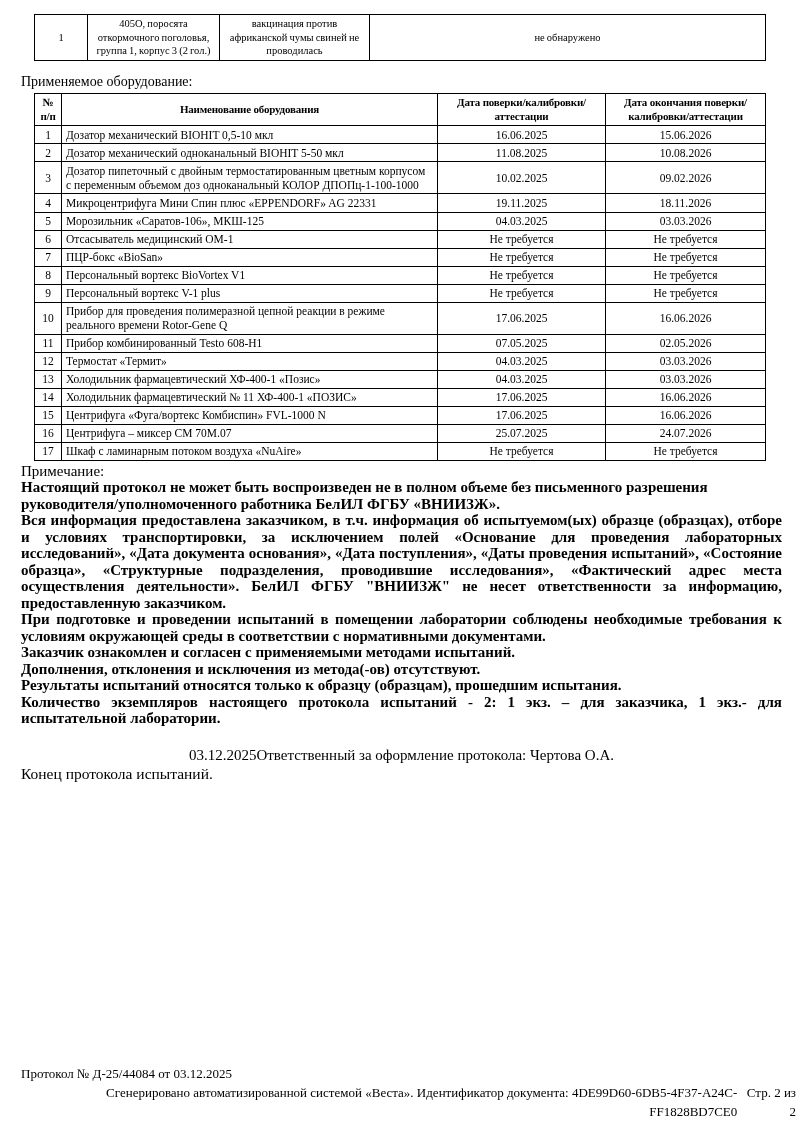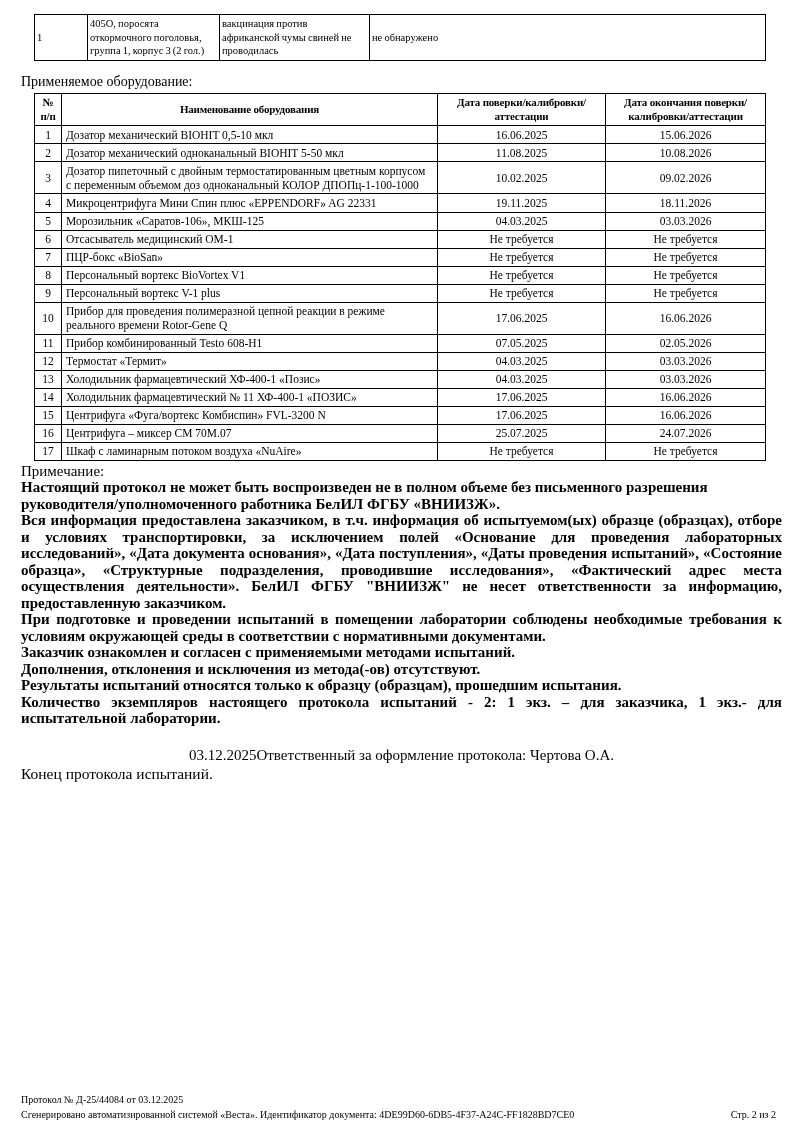--- a/index.html
+++ b/index.html
@@ -20,21 +20,21 @@
   .tbl {
     border-collapse: collapse;
     table-layout: fixed;
     width: 731px;
     margin-left: 13px;
   }
   .tbl td, .tbl th { border: 1px solid #000; overflow: hidden; }
 
   .top-tbl { font-size: 10.5px; line-height: 1.3; }
   .top-tbl td {
-    vertical-align: middle;
+    text-align: center; vertical-align: middle;
     padding: 2px 2px; word-spacing: -0.5px;
   }
 
   .eq-tbl { font-size: 11.5px; line-height: 1.22; margin-top: 2px; }
   .eq-tbl th {
     font-weight: bold; text-align: center; vertical-align: middle;
     padding: 2px 2px; font-size: 11px; letter-spacing: -0.2px; line-height: 1.25;
   }
   .eq-tbl td { padding: 1.5px 4px; vertical-align: middle; }
   .eq-tbl td.c-num  { text-align: center; padding: 1.5px 1px; }
@@ -53,22 +53,22 @@
   .signoff {
     margin-top: 20px;
     width: 761px;
     display: flex; justify-content: center;
     font-size: 15px; line-height: 17px;
   }
   .end-line { font-size: 15.5px; line-height: 17px; margin-top: 1px; }
 
   
   .footer {
-    position: absolute; left: 21px; right: 24px; bottom: 10px;
-    font-size: 10px; line-height: 1.45;
+    position: absolute; left: 21px; right: 4px; bottom: 10px;
+    font-size: 13px; line-height: 1.45;
   }
   .footer-row { display: flex; justify-content: space-between; text-align: right; }
 </style>
 </head>
 <body>
 
 <div class="page">
 
   <table class="tbl top-tbl">
     <colgroup>
@@ -184,21 +184,21 @@
           <td class="c-date">03.03.2026</td>
         </tr>
         <tr>
           <td class="c-num">14</td>
           <td class="c-name">Холодильник фармацевтический № 11 ХФ-400-1 «ПОЗИС»</td>
           <td class="c-date">17.06.2025</td>
           <td class="c-date">16.06.2026</td>
         </tr>
         <tr>
           <td class="c-num">15</td>
-          <td class="c-name">Центрифуга «Фуга/вортекс Комбиспин» FVL-3200 N</td>
+          <td class="c-name">Центрифуга «Фуга/вортекс Комбиспин» FVL-1000 N</td>
           <td class="c-date">17.06.2025</td>
           <td class="c-date">16.06.2026</td>
         </tr>
         <tr>
           <td class="c-num">16</td>
           <td class="c-name">Центрифуга – миксер СМ 70М.07</td>
           <td class="c-date">25.07.2025</td>
           <td class="c-date">24.07.2026</td>
         </tr>
         <tr>

